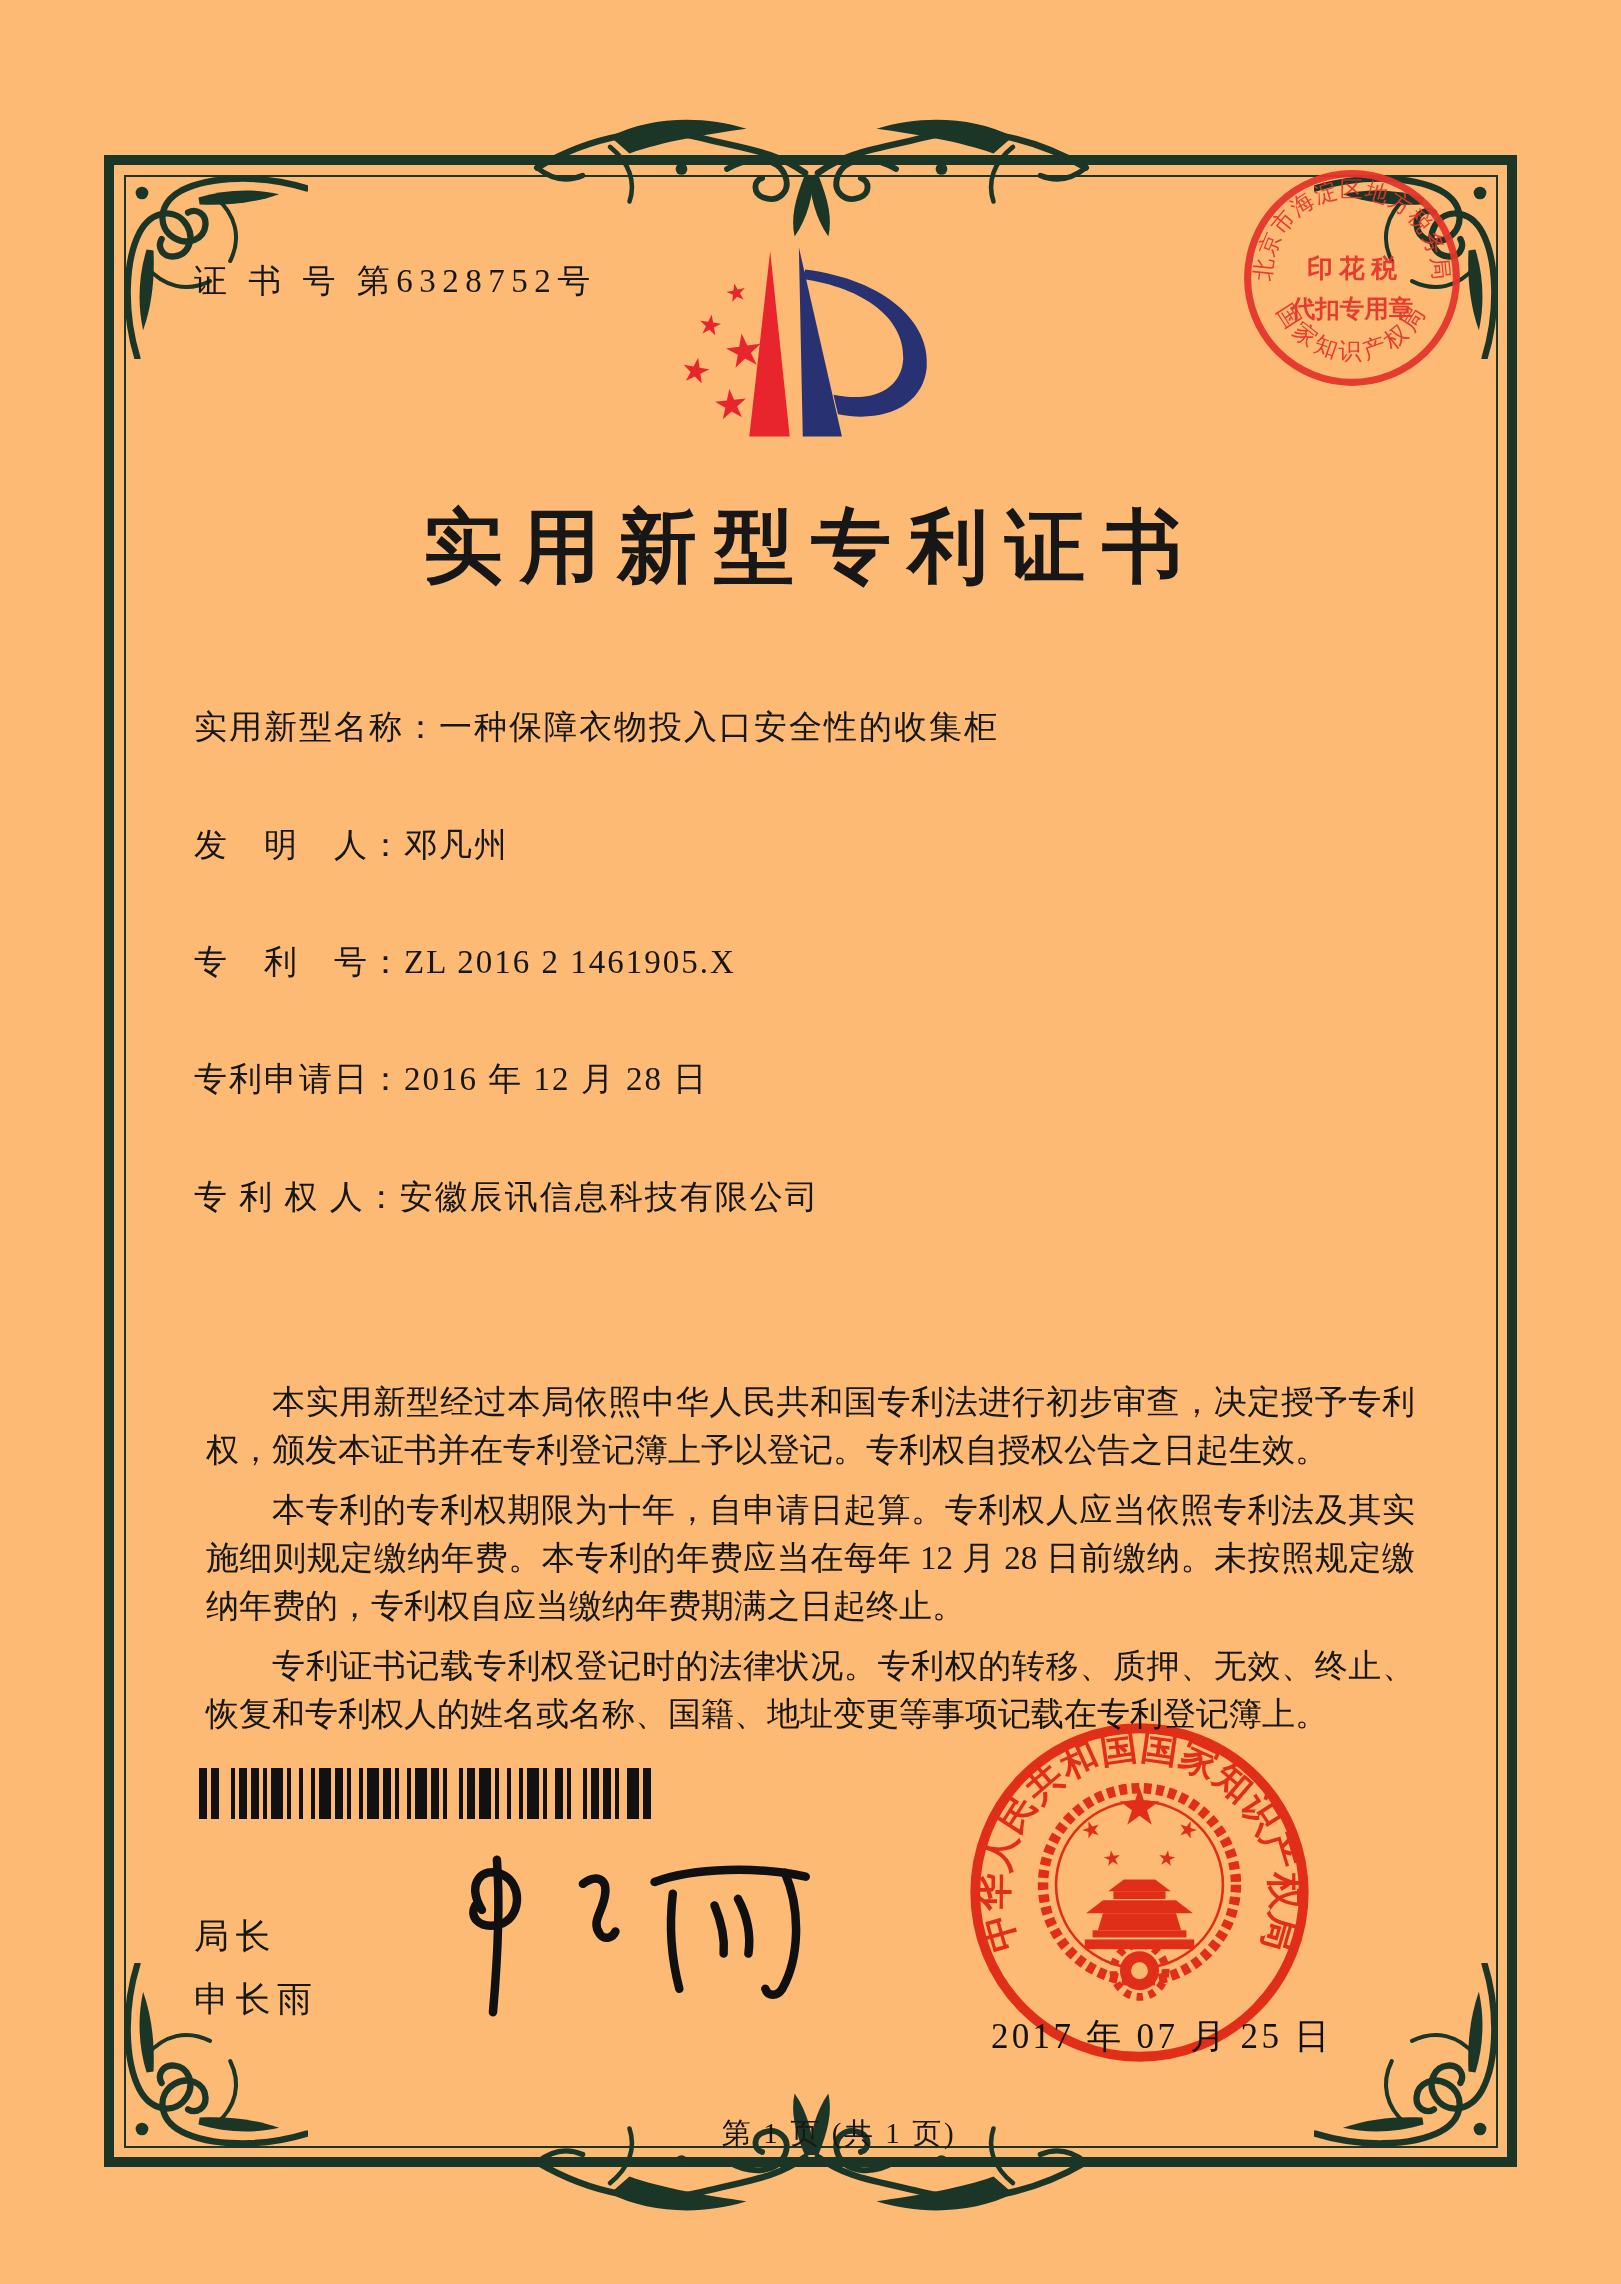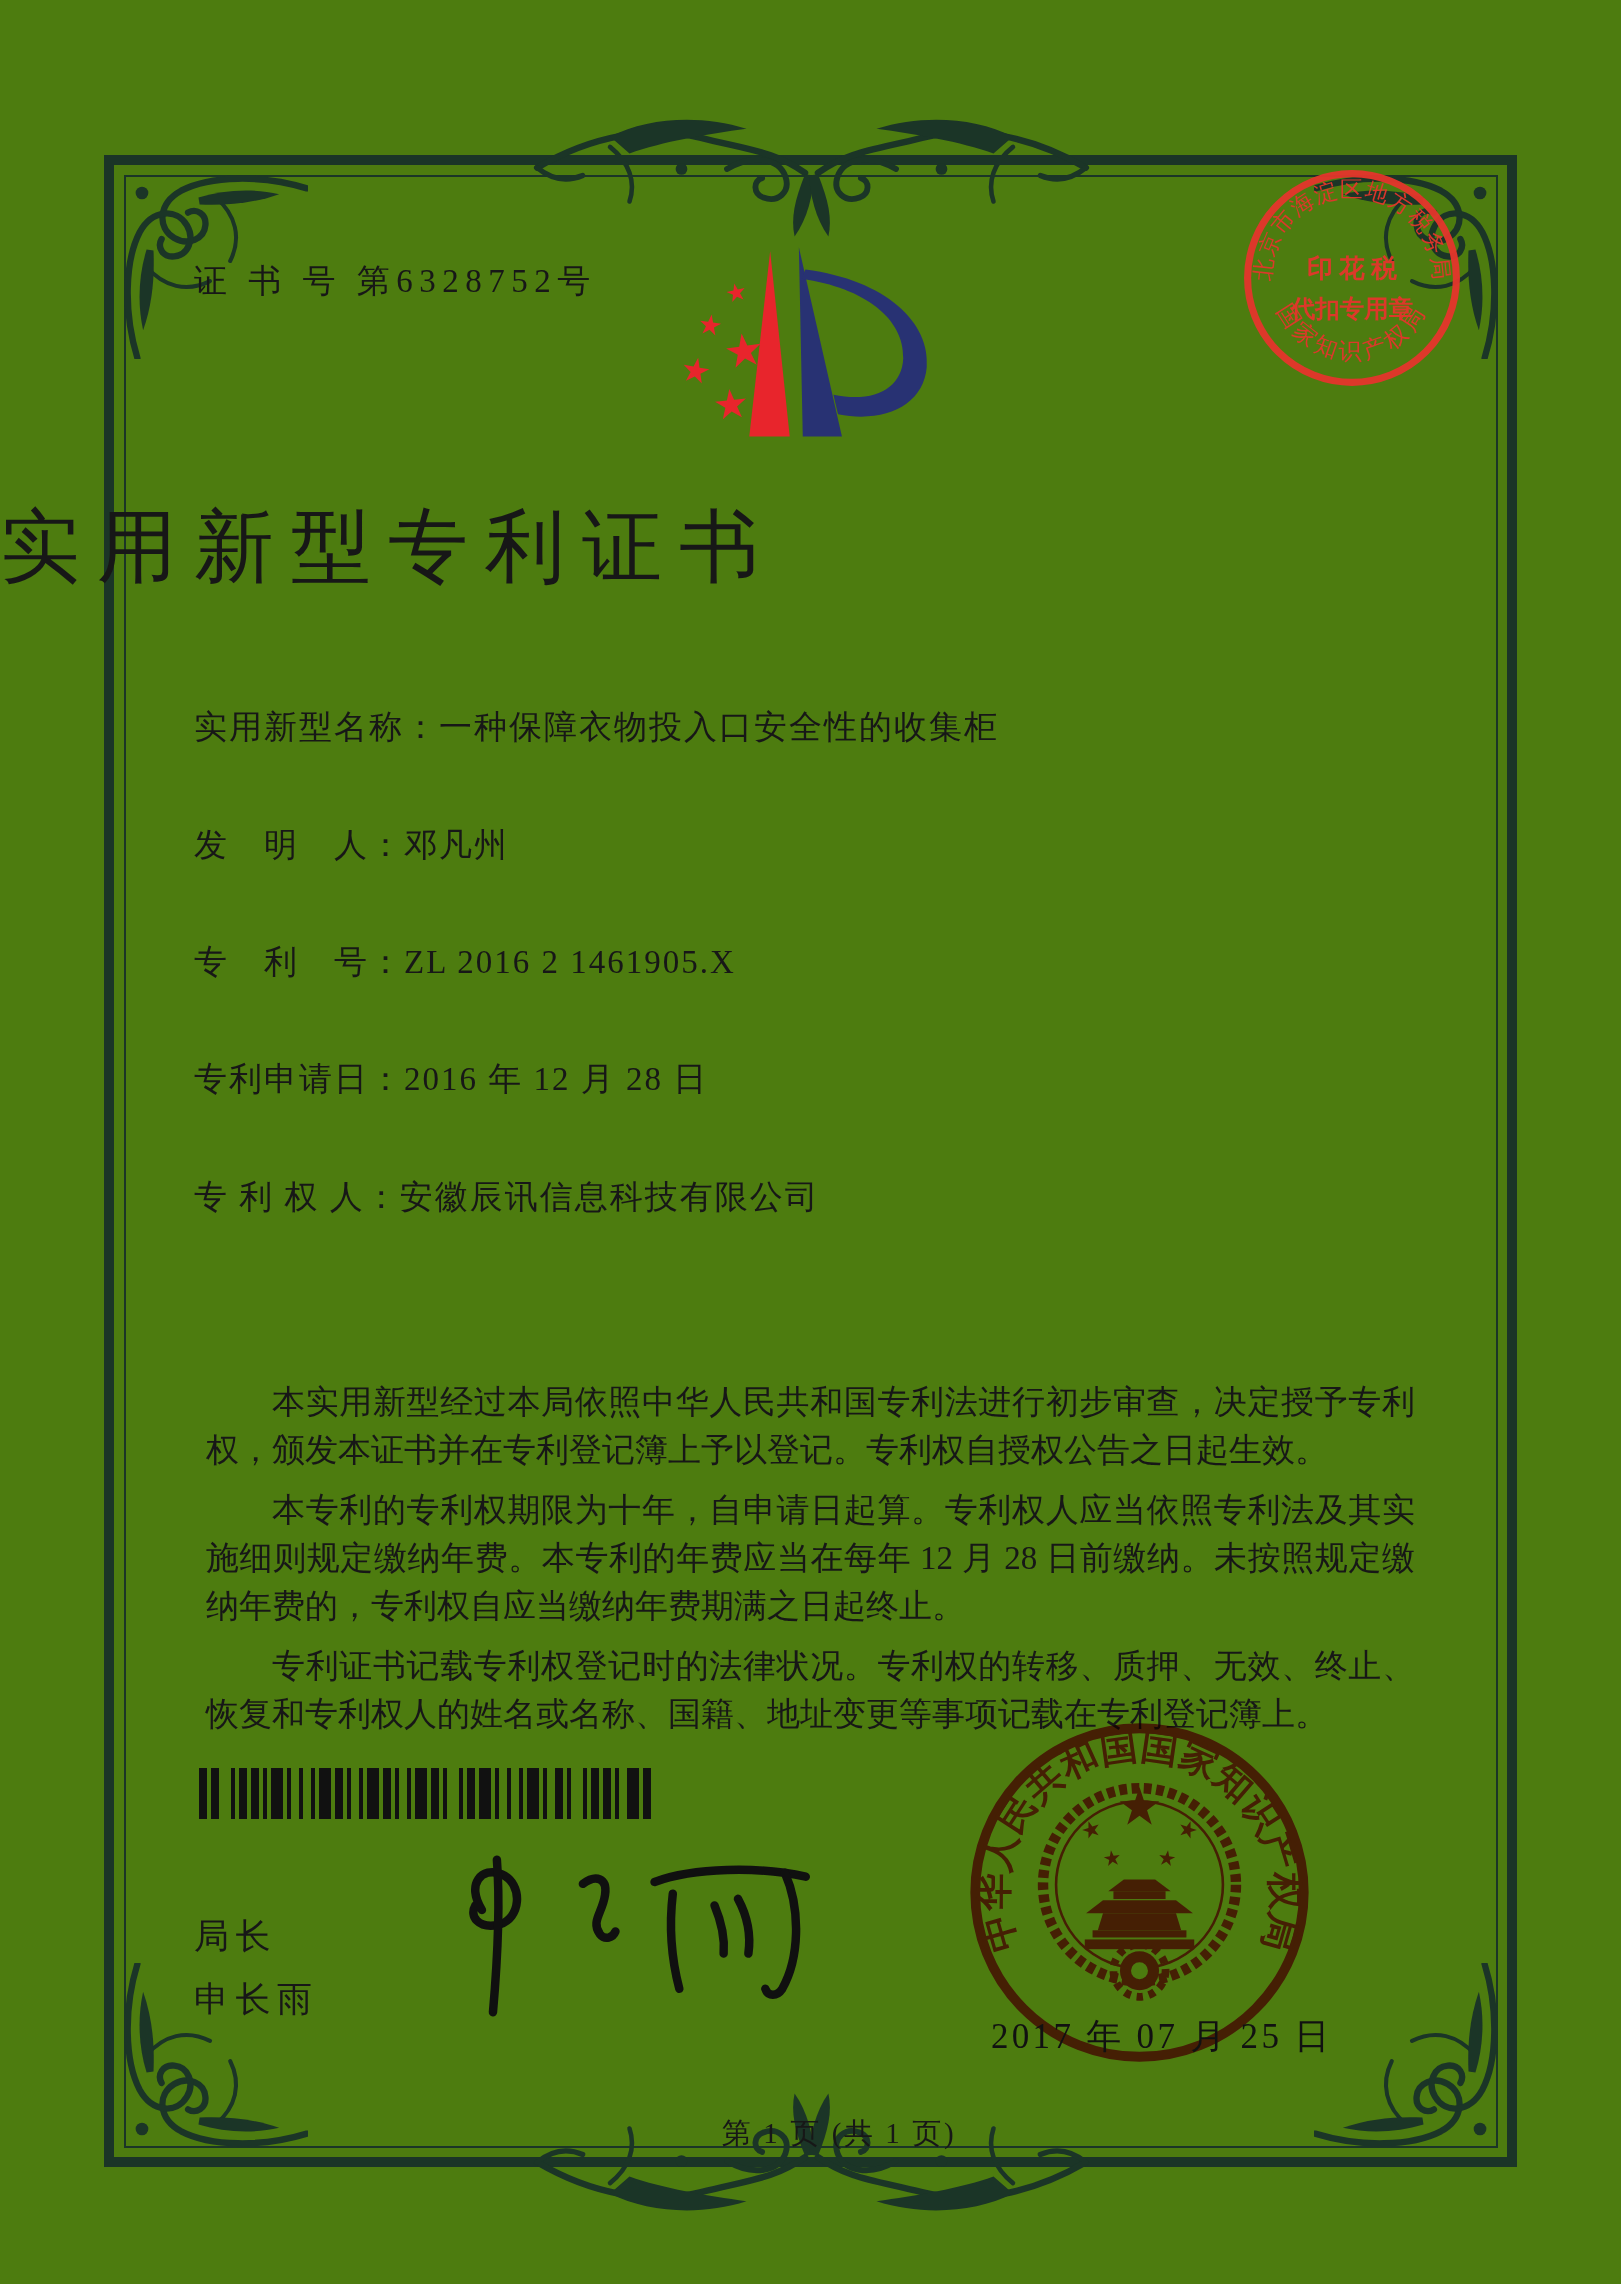--- a/index.html
+++ b/index.html
@@ -1,25 +1,25 @@
 <!DOCTYPE html>
 <html style="font-size:10.4px"><head>
 <meta charset="utf-8">
 <style>
   html,body{margin:0;padding:0;background:#e8e8e4;}
-  .page{position:relative;width:1622px;height:2284px;background:#4d7c0f;overflow:hidden;
+  .page{position:relative;width:1622px;height:2284px;background:#fdba74;overflow:hidden;
         font-family:"Liberation Serif","DejaVu Serif",serif;color:#171717;}
   .abs{position:absolute;}
   
   .frame-outer{left:104px;top:155px;width:1413px;height:2012px;border:10.4px solid #1b3527;box-sizing:border-box;z-index:1;}
   .frame-inner{left:124px;top:175px;width:1374px;height:1973px;border:2.6px solid #1b3527;box-sizing:border-box;z-index:1;}
   .orn{z-index:2;}
   
   .cert-no{left:194px;top:259px;font-size:33px;letter-spacing:6.5px;z-index:3;}
-  .title{left:0;top:494px;width:1622px;text-align:left;font-size:80px;font-weight:normal;letter-spacing:17px;z-index:3;}
+  .title{left:0;top:494px;width:1622px;text-align:center;font-size:80px;font-weight:bold;letter-spacing:17px;z-index:3;}
   .field{left:194px;font-size:33px;letter-spacing:2px;z-index:3;white-space:nowrap;}
   .paras{left:194px;top:1366px;width:1233px;font-size:33px;line-height:48px;text-align:justify;z-index:3;}
   .paras p{margin:12px;text-indent:2em;}
   .director-label{left:194px;top:1913px;font-size:35px;letter-spacing:6.5px;z-index:3;}
   .director-name{left:194px;top:1976px;font-size:35px;letter-spacing:6.5px;z-index:3;}
   .issue-date{left:991px;top:2013px;font-size:35px;letter-spacing:3.3px;z-index:6;color:#111;}
   .footer{left:0;top:2114px;width:1622px;text-align:center;font-size:29px;letter-spacing:2.6px;z-index:3;padding-left:28px;}
   .barcode{left:199px;top:1768px;z-index:3;}
   .signature{left:420px;top:1848px;z-index:4;}
   .stamp{left:1236px;top:162px;z-index:4;opacity:.95;}

